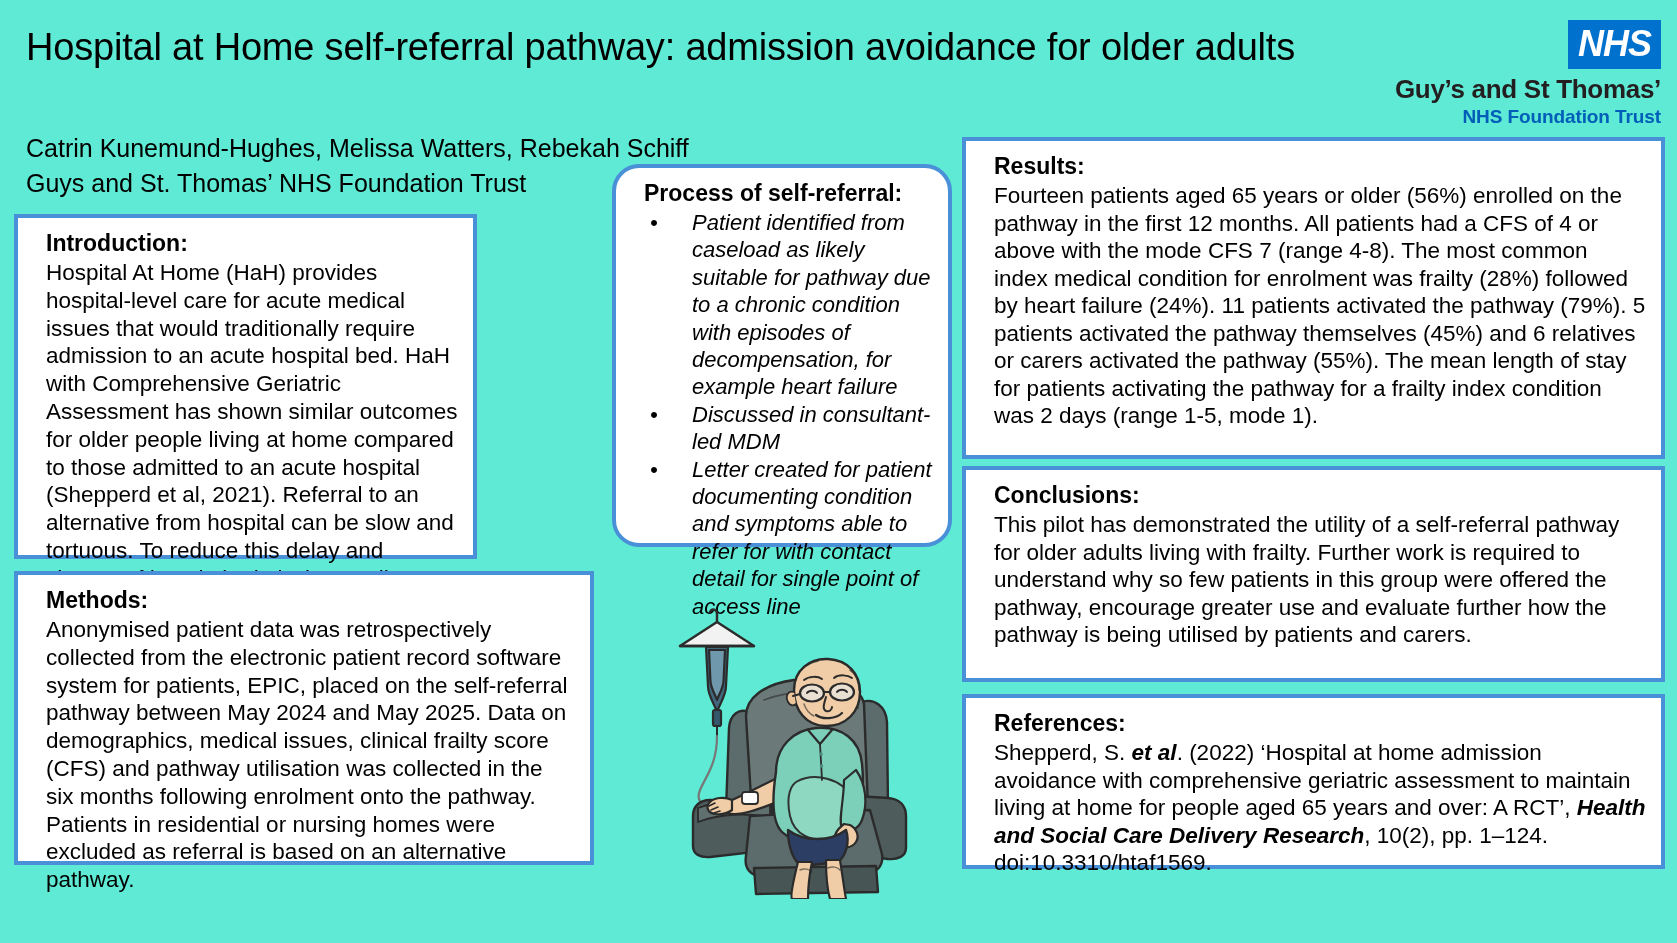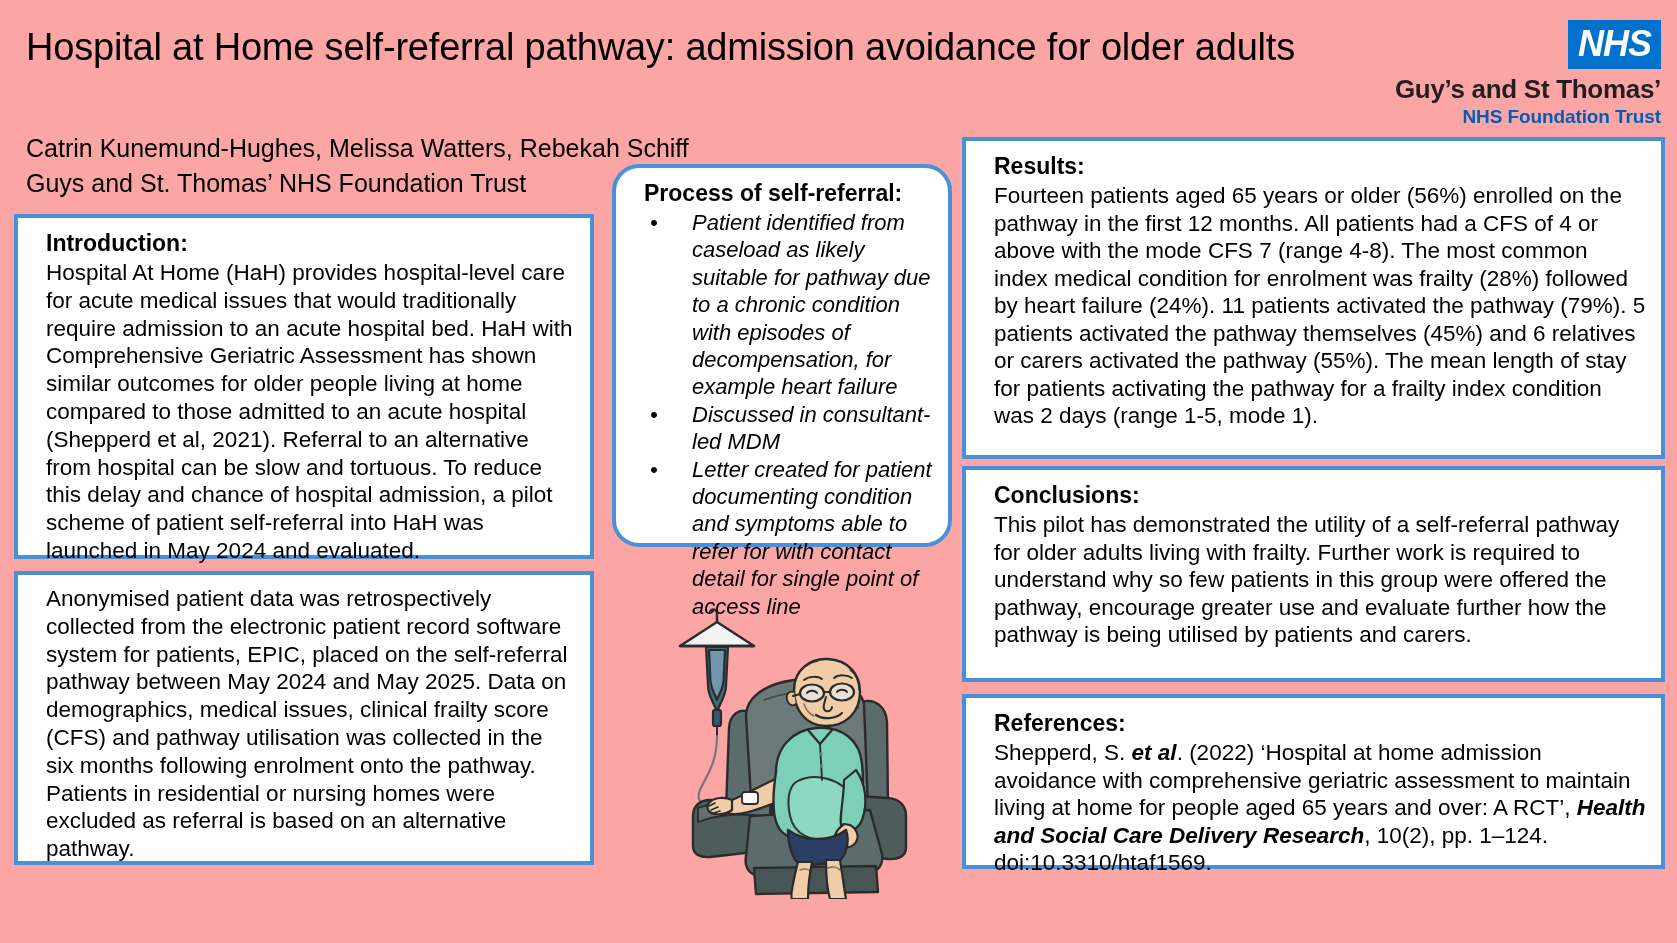--- a/index.html
+++ b/index.html
@@ -7,21 +7,21 @@
     margin: 0; padding: 0;
     width: 1677px; height: 943px;
     background: #ffffff;
     font-family: "Liberation Sans", sans-serif;
     overflow: hidden;
   }
   #poster {
     position: relative;
     width: 1677px;
     height: 943px;
-    background: #fca5a5;
+    background: #5eead4;
   }
 
   
   #header { position: absolute; left: 0; top: 0; width: 1677px; height: 200px; }
   #poster-title {
     position: absolute;
     left: 26px; top: 22px;
     width: 1300px;
     font-size: 38px;
     line-height: 50px;
@@ -95,21 +95,21 @@
     color: #000000;
     margin: 0 0 1px 0;
   }
   .box-body {
     font-size: 22.5px;
     line-height: 27.8px;
     color: #000000;
   }
 
   
-  #box-introduction { left: 14px; top: 214px; width: 580px; height: 345px; }
+  #box-introduction { left: 14px; top: 214px; width: 463px; height: 345px; }
   #box-methods      { left: 14px; top: 571px; width: 580px; height: 294px; }
   #box-process      { left: 612px; top: 164px; width: 340px; height: 383px; border-radius: 27px; }
   #box-results      { left: 962px; top: 137px; width: 703px; height: 322px; }
   #box-conclusions  { left: 962px; top: 466px; width: 703px; height: 216px; }
   #box-references   { left: 962px; top: 694px; width: 703px; height: 175px; }
 
   #box-process .box-body { font-size: 22px; line-height: 27.4px; }
   #box-results .box-body,
   #box-conclusions .box-body,
   #box-references .box-body { font-size: 22.5px; line-height: 27.5px; }
@@ -155,20 +155,21 @@
       <span id="nhs-trust-sub">NHS Foundation Trust</span>
     </div>
   </div>
 
   <div class="box" id="box-introduction">
     <div class="box-title">Introduction:</div>
     <div class="box-body">Hospital At Home (HaH) provides hospital-level care for acute medical issues that would traditionally require admission to an acute hospital bed. HaH with Comprehensive Geriatric Assessment has shown similar outcomes for older people living at home compared to those admitted to an acute hospital (Shepperd et al, 2021). Referral to an alternative from hospital can be slow and tortuous. To reduce this delay and chance of hospital admission, a pilot scheme of patient self-referral into HaH was launched in May 2024 and evaluated.</div>
   </div>
 
   <div class="box" id="box-methods">
+    <div class="box-title">Methods:</div>
     <div class="box-body">Anonymised patient data was retrospectively collected from the electronic patient record software system for patients, EPIC, placed on the self-referral pathway between May 2024 and May 2025. Data on demographics, medical issues, clinical frailty score (CFS) and pathway utilisation was collected in the six months following enrolment onto the pathway. Patients in residential or nursing homes were excluded as referral is based on an alternative pathway.</div>
   </div>
 
   <div class="box" id="box-process">
     <div class="box-title">Process of self-referral:</div>
     <div class="box-body">
       <ul class="bullets">
         <li>Patient identified from caseload as likely suitable for pathway due to a chronic condition with episodes of decompensation, for example heart failure</li>
         <li>Discussed in consultant-led MDM</li>
         <li>Letter created for patient documenting  condition and symptoms able to refer for with contact detail for single point of access line</li>

